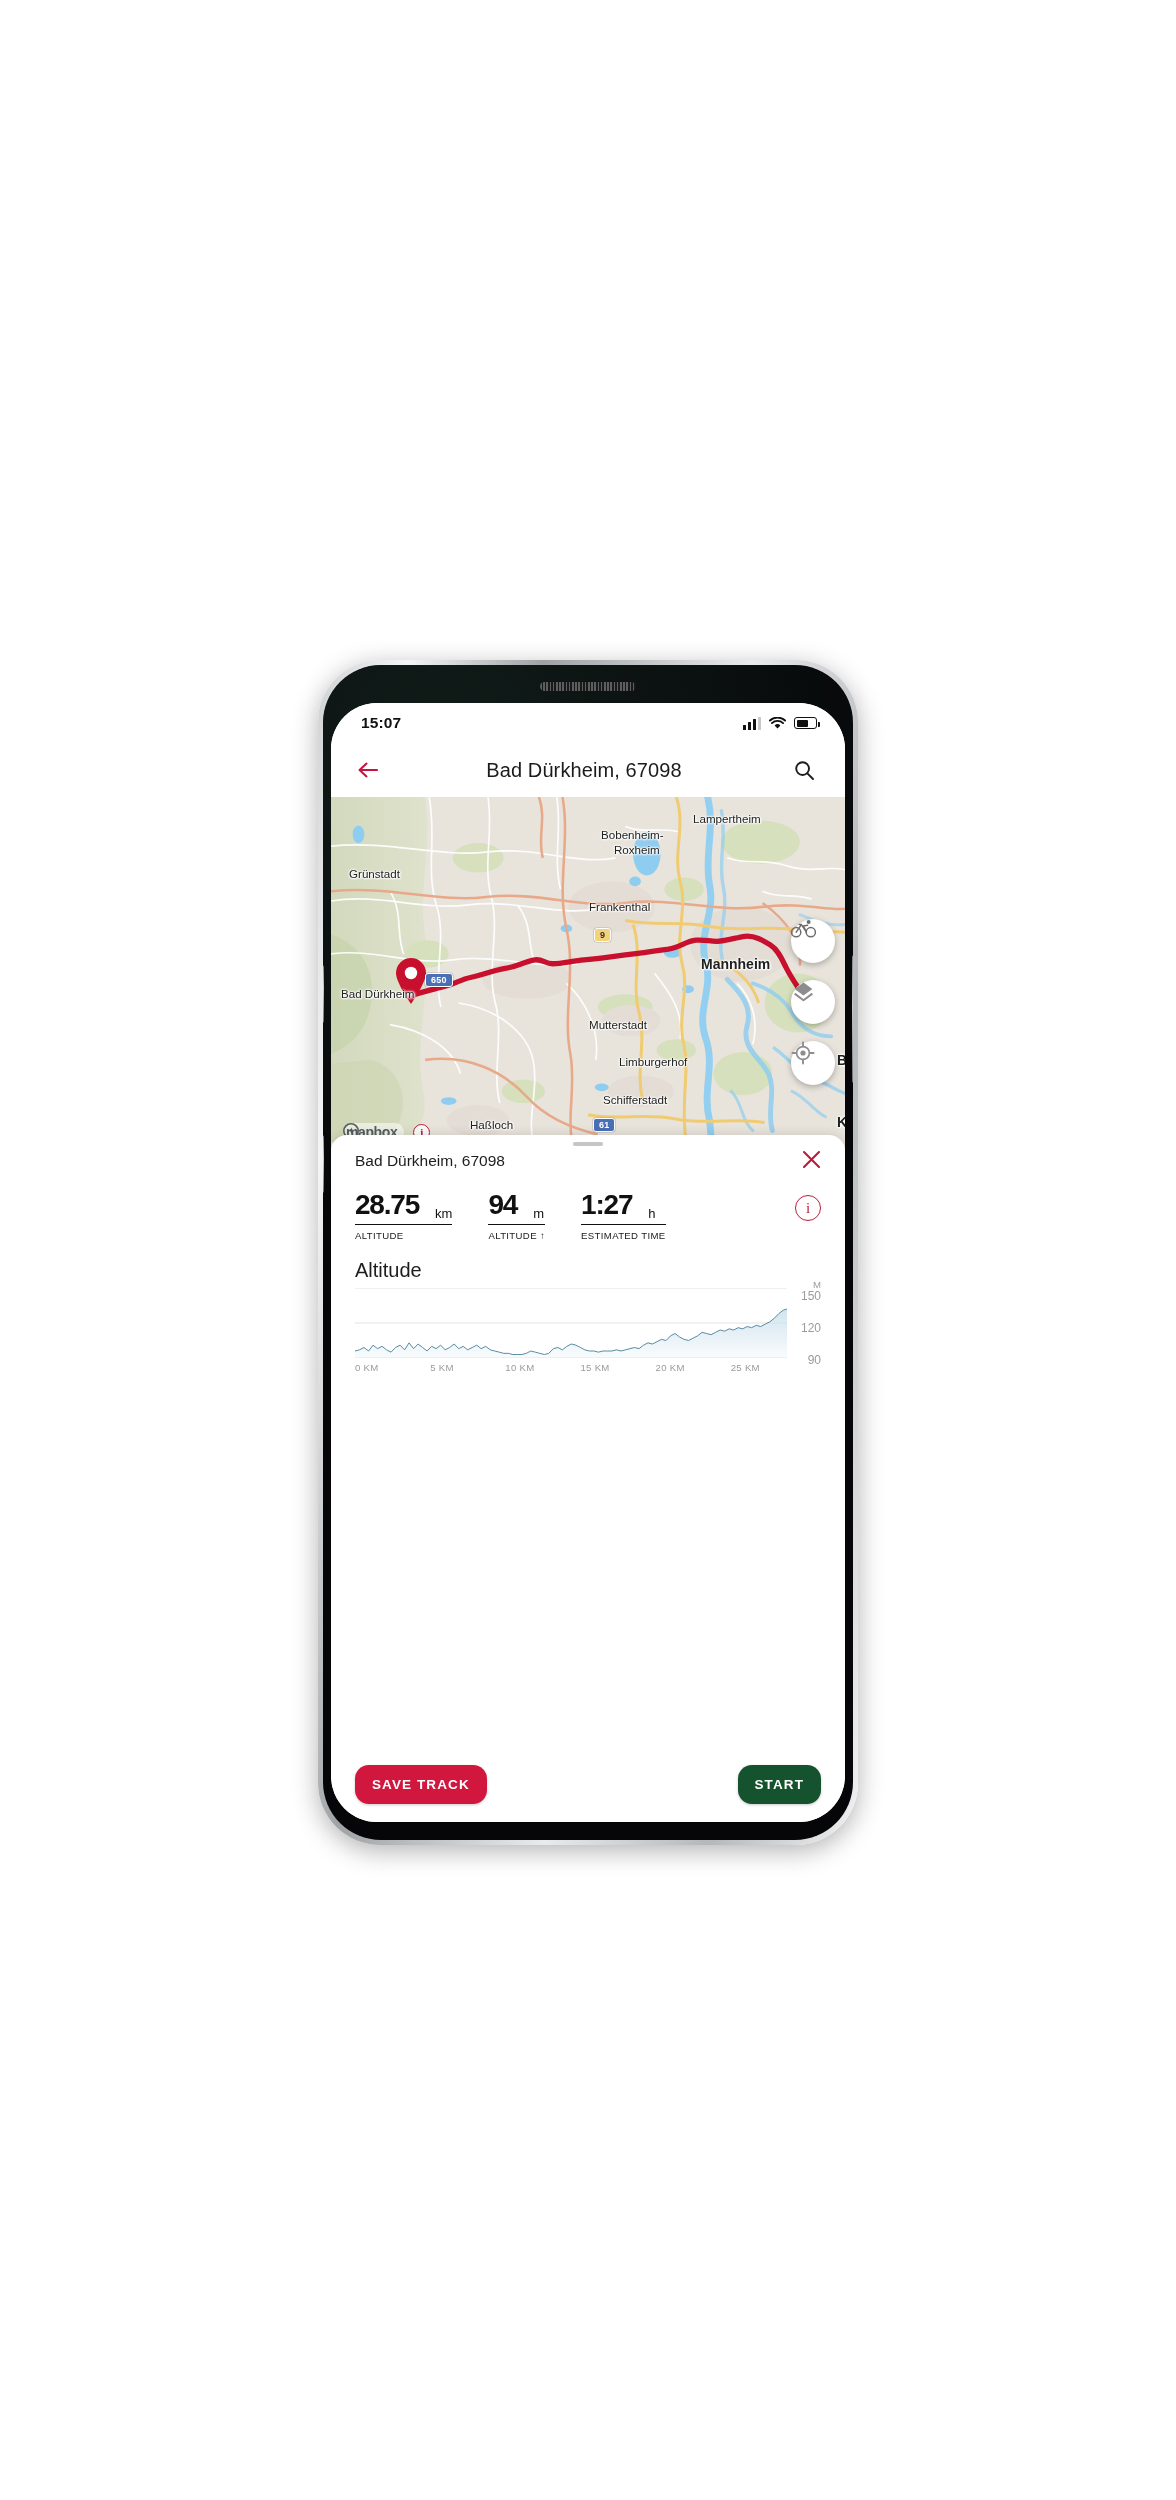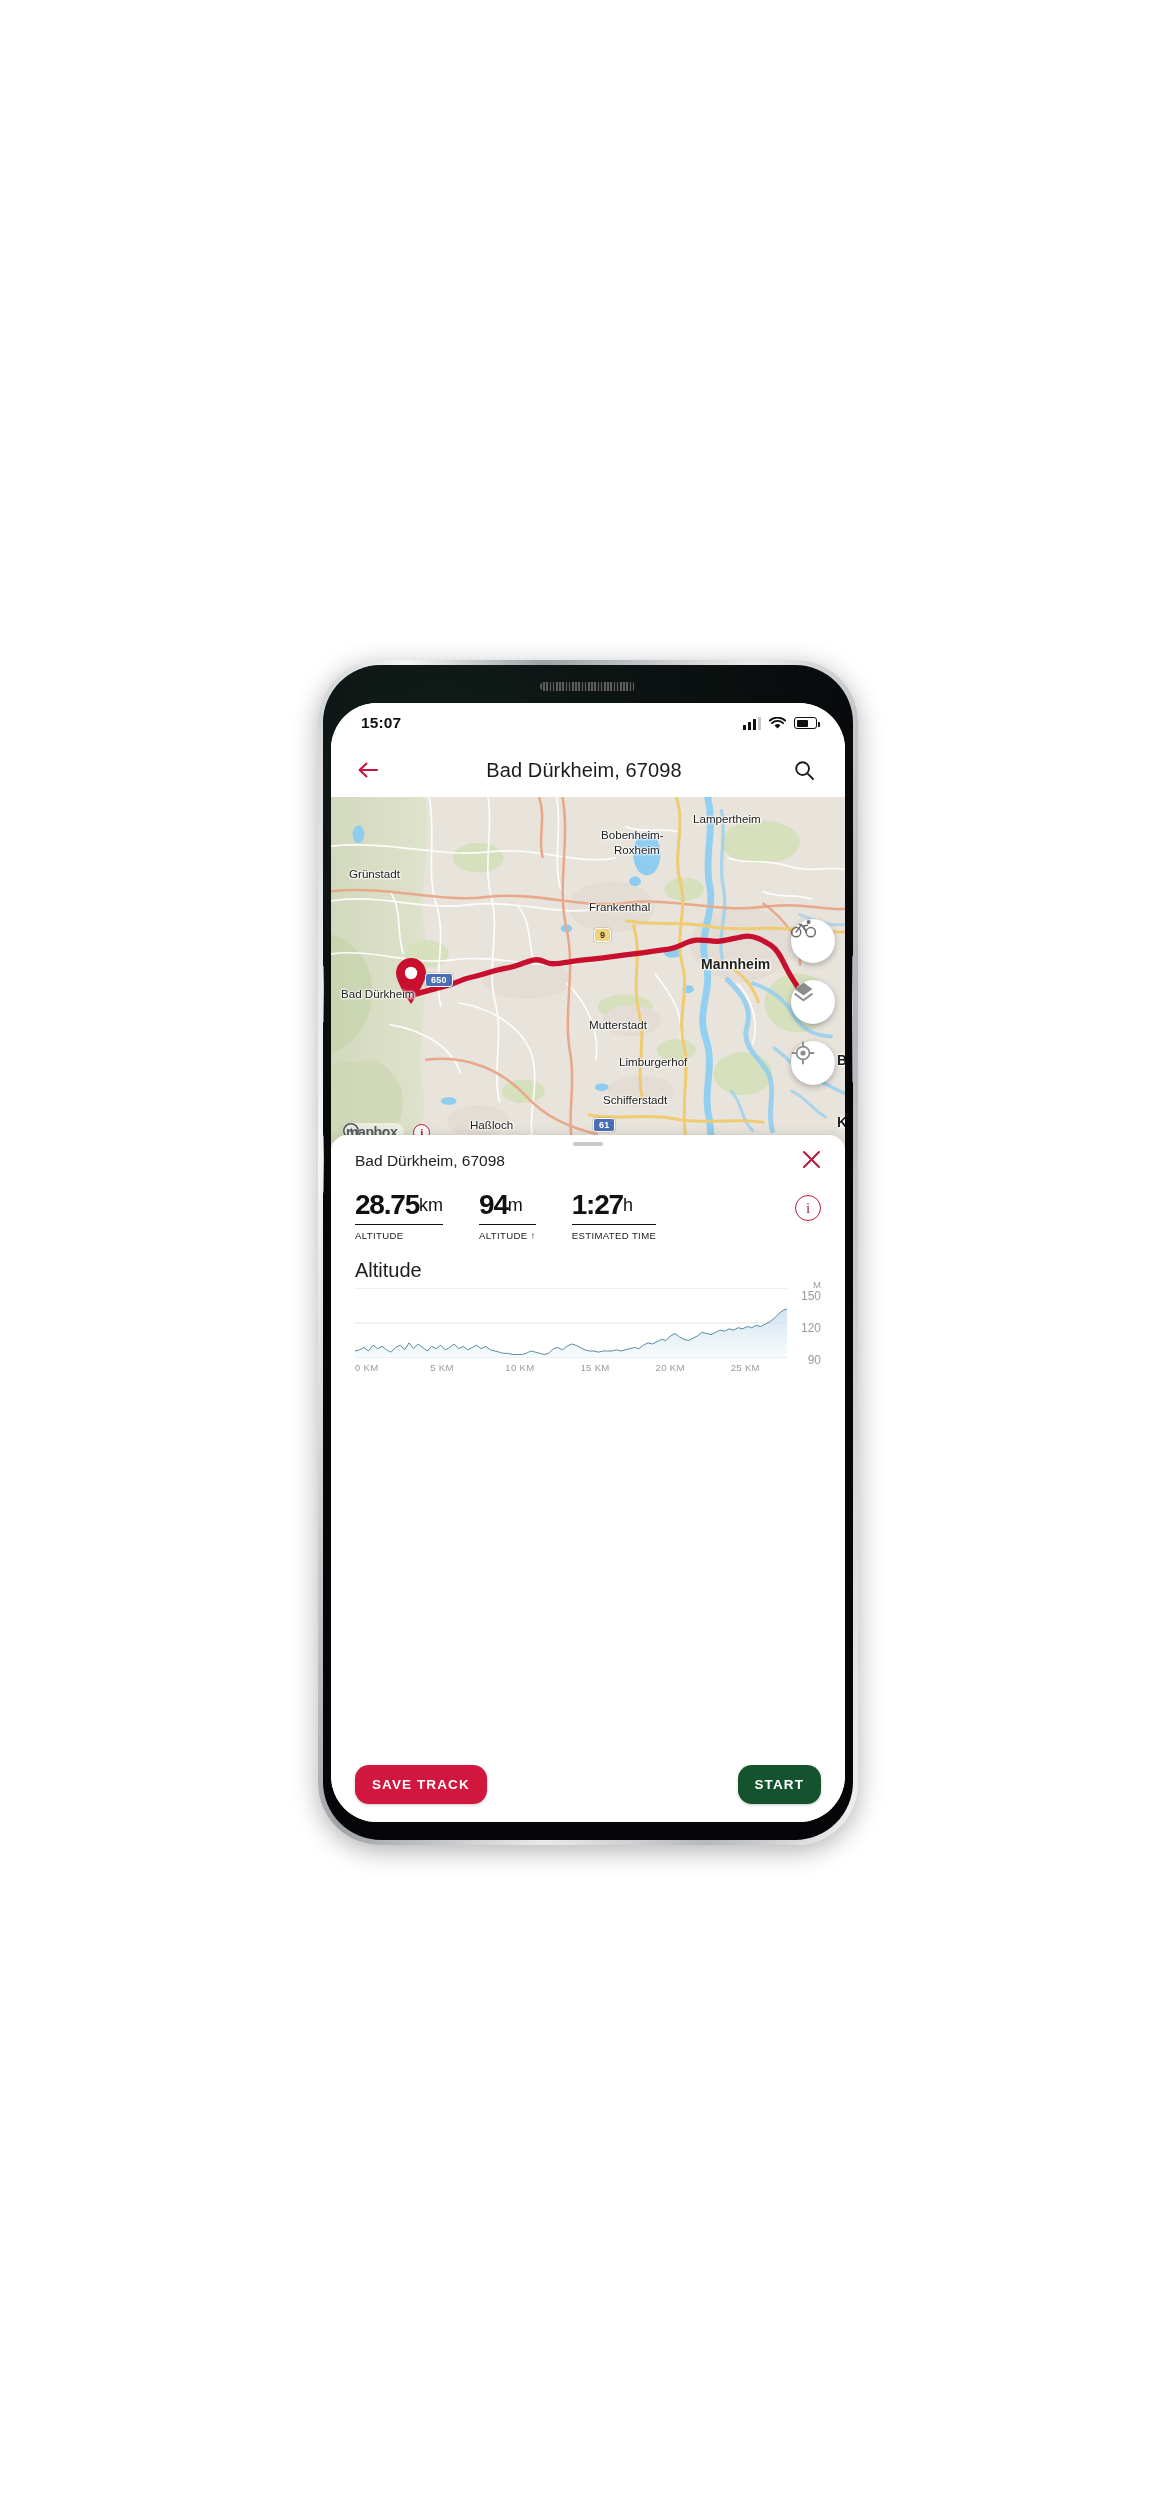--- a/index.html
+++ b/index.html
@@ -128,23 +128,23 @@
     position:absolute; left:50%; transform:translateX(-50%); top:7px;
     width:30px; height:4px; border-radius:3px; background:#c6c6c6;
   }
   .sheet-head{ display:flex; align-items:flex-start; justify-content:space-between; padding-top:17px; }
   .sheet-title{ font-size:15.5px; color:#1d1d1d; }
   .close-x{ cursor:pointer; margin-top:-2px; }
 
   .stats{ display:flex; align-items:flex-start; margin-top:16px; }
   .stat{ margin-right:36px; }
   .stat:last-of-type{ margin-right:0; }
-  .stat-val{ display:flex; align-items:center; gap:0; }
+  .stat-val{ display:flex; align-items:flex-end; gap:16px; }
   .stat-num{ font-size:28px; font-weight:700; color:#111; letter-spacing:-1.2px; font-stretch:condensed; }
-  .stat-unit{ font-size:18px; color:#111; }
+  .stat-unit{ font-size:13px; color:#111; }
   .stat-rule{ height:1.4px; background:#111; margin:3px 0 5px 0; }
   .stat-lbl{ font-size:9.6px; color:#1a1a1a; letter-spacing:.35px; }
   .info-i{
     margin-left:auto; width:26px; height:26px; border-radius:50%;
     border:1.6px solid #b81c3c; color:#b81c3c;
     display:flex; align-items:center; justify-content:center;
     font-family:"Liberation Serif",serif; font-size:15px; margin-top:6px; cursor:pointer;
   }
 
   .chart-wrap{ margin-top:18px; display:flex; }

